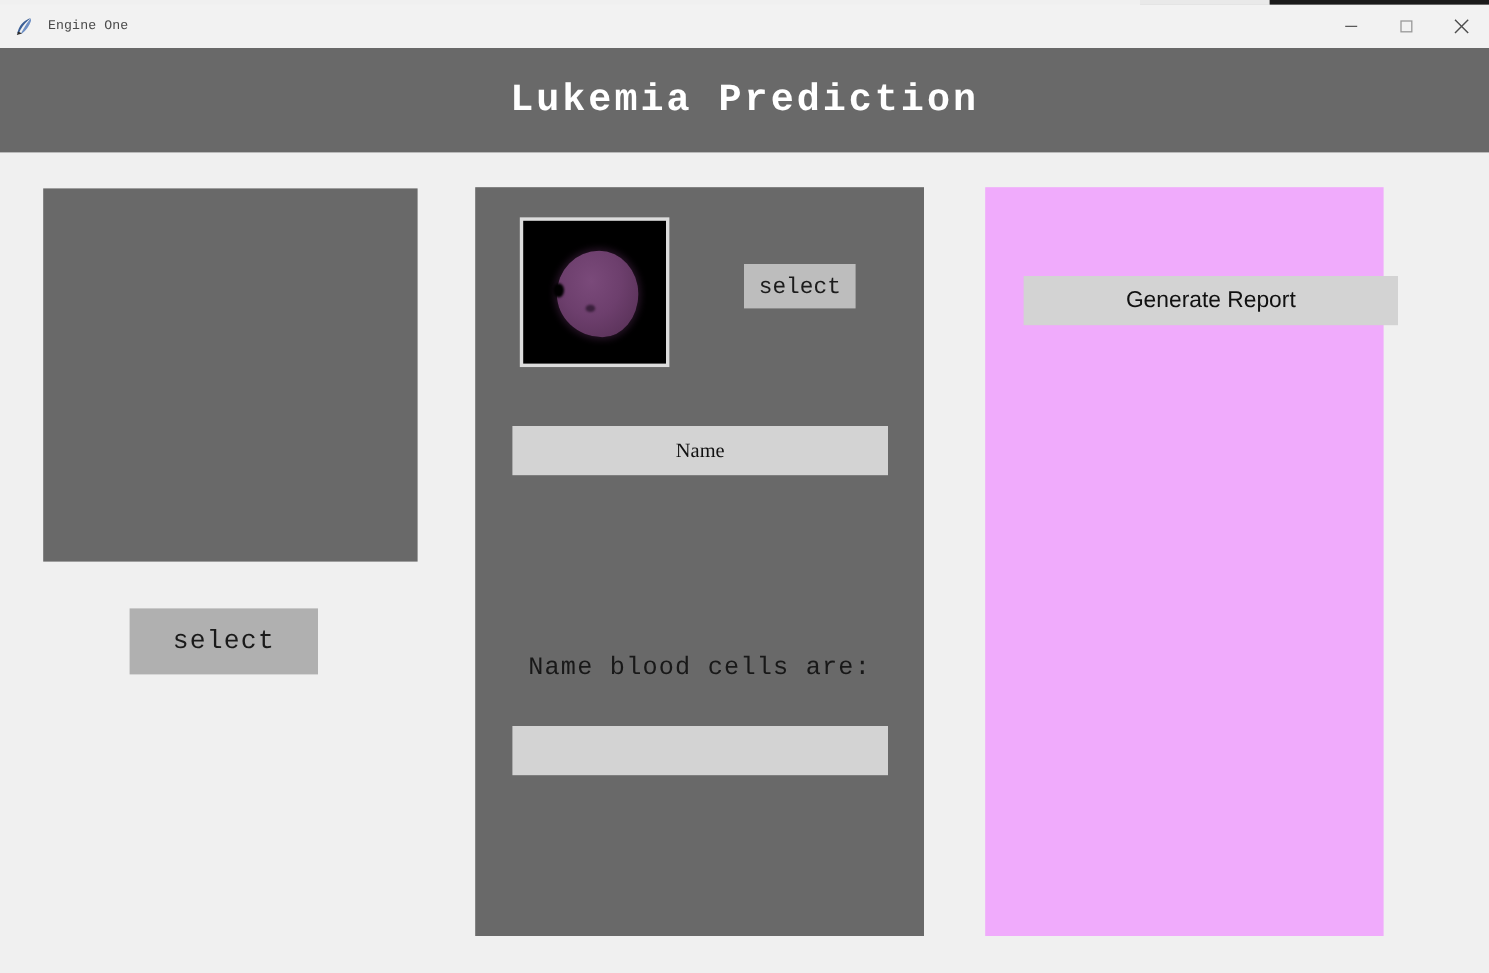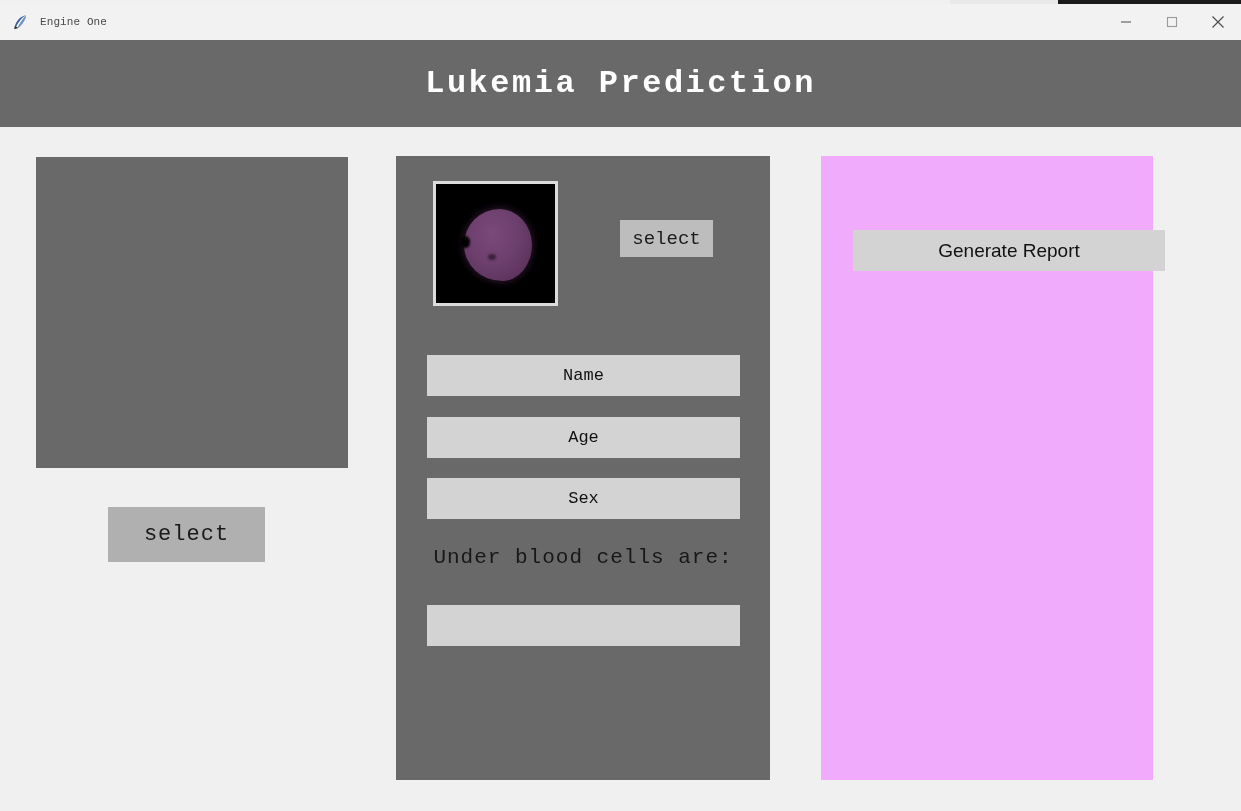--- a/index.html
+++ b/index.html
@@ -189,21 +189,21 @@
   }
 
   .form-field {
     position: absolute;
     left: 31px;
     width: 313px;
     height: 41px;
     background: #d3d3d3;
     border: 0;
     color: #111111;
-    font-family: Liberation Mono, monospace;
+    font-family: Liberation Serif, serif;
     font-size: 17px;
     text-align: center;
     box-sizing: border-box;
     outline: none;
   }
   #field-name { top: 199px; }
   #field-age  { top: 261px; }
   #field-sex  { top: 322px; }
 
   #result-label {
@@ -316,22 +316,20 @@
   <div id="cell-image-frame">
     <div id="cell-blob">
       <div id="cell-nucleolus"></div>
       <div id="cell-notch"></div>
     </div>
   </div>
 
   <div id="upload-button">select</div>
 
   <input class="form-field" id="field-name" value="Name" style="">
-  <input class="form-field" id="field-age" value="Age" style="">
-  <input class="form-field" id="field-sex" value="Sex" style="">
-
-  <div id="result-label">Under blood cells are:</div>
+
+  <div id="result-label">Name blood cells are:</div>
   <input id="result-field" value="" style="">
 </div>
 
 <div id="right-panel">
   <div id="generate-report-button">Generate Report</div>
 </div>
 
 </body></html>

